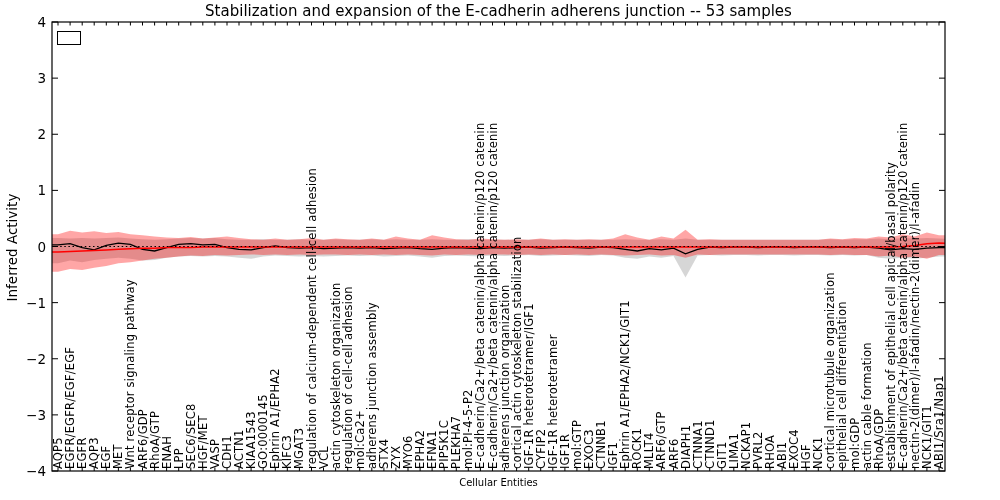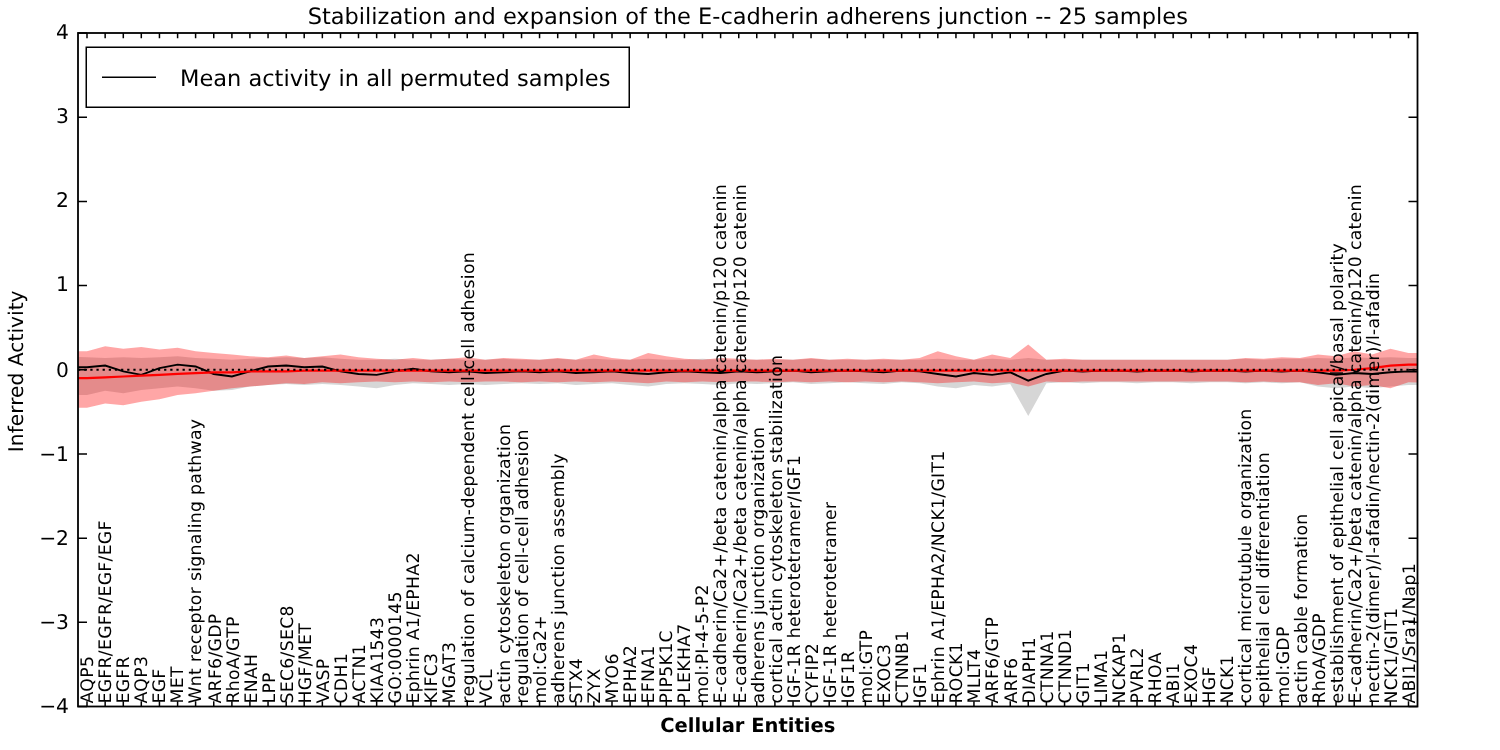--- a/index.html
+++ b/index.html
@@ -2,21 +2,21 @@
 <html><head>
 <meta charset="utf-8">
 <style>
   html,body{margin:0;padding:0;background:#ffffff;}
   .fig{position:relative;width:1000px;height:500px;background:#ffffff;
        font-family:"DejaVu Sans","Liberation Sans",sans-serif;color:#000;overflow:hidden;}
   .title{position:absolute;left:52px;top:2px;width:893px;text-align:center;
          font-size:15px;white-space:nowrap;}
   .ylab{position:absolute;left:-88px;top:239px;width:200px;height:17px;text-align:center;
         font-size:13.5px;transform:rotate(-90deg);}
-  .xlab{position:absolute;left:52px;top:477px;width:893px;text-align:center;font-size:13px;font-weight:bold;}
+  .xlab{position:absolute;left:52px;top:477px;width:893px;text-align:center;font-size:10px;}
   svg{position:absolute;left:0;top:0;}
   .ytick{position:absolute;left:0;width:46px;text-align:right;font-size:13.5px;line-height:16px;}
   .xtick{position:absolute;transform-origin:0 0;transform:rotate(-90deg);
          font-size:11.5px;line-height:12px;letter-spacing:0.2px;white-space:nowrap;}
   .legend{position:absolute;left:57px;top:31px;background:#ffffff;
           border:1.5px solid #000;padding:6px 12px 6px 10px;z-index:10;}
   .legend-row{display:flex;align-items:center;height:27px;}
   .legend-line{display:inline-block;width:36px;height:0;border-top-style:solid;
                border-top-width:1.6px;margin-right:16px;}
   .legend-text{font-size:15px;white-space:nowrap;}
@@ -114,24 +114,20 @@
       <div class="ytick" style="top: 14px;">4</div>
       <div class="ytick" style="top: 70.125px;">3</div>
       <div class="ytick" style="top: 126.25px;">2</div>
       <div class="ytick" style="top: 182.375px;">1</div>
       <div class="ytick" style="top: 238.5px;">0</div>
       <div class="ytick" style="top: 294.625px;">−1</div>
       <div class="ytick" style="top: 350.75px;">−2</div>
       <div class="ytick" style="top: 406.875px;">−3</div>
       <div class="ytick" style="top: 463px;">−4</div>
     </div>
-  <div class="title">Stabilization and expansion of the E-cadherin adherens junction -- 25 samples</div>
+  <div class="title">Stabilization and expansion of the E-cadherin adherens junction -- 53 samples</div>
   <div class="ylab">Inferred Activity</div>
   <div class="xlab">Cellular Entities</div>
   <div class="legend">
     <div id="legendrows">
-        <div class="legend-row">
-          <span class="legend-line" style="border-top-color: rgb(0, 0, 0);"></span>
-          <span class="legend-text">Mean activity in all permuted samples</span>
-        </div>
       </div>
   </div>
 </div>
 
 </body></html>

